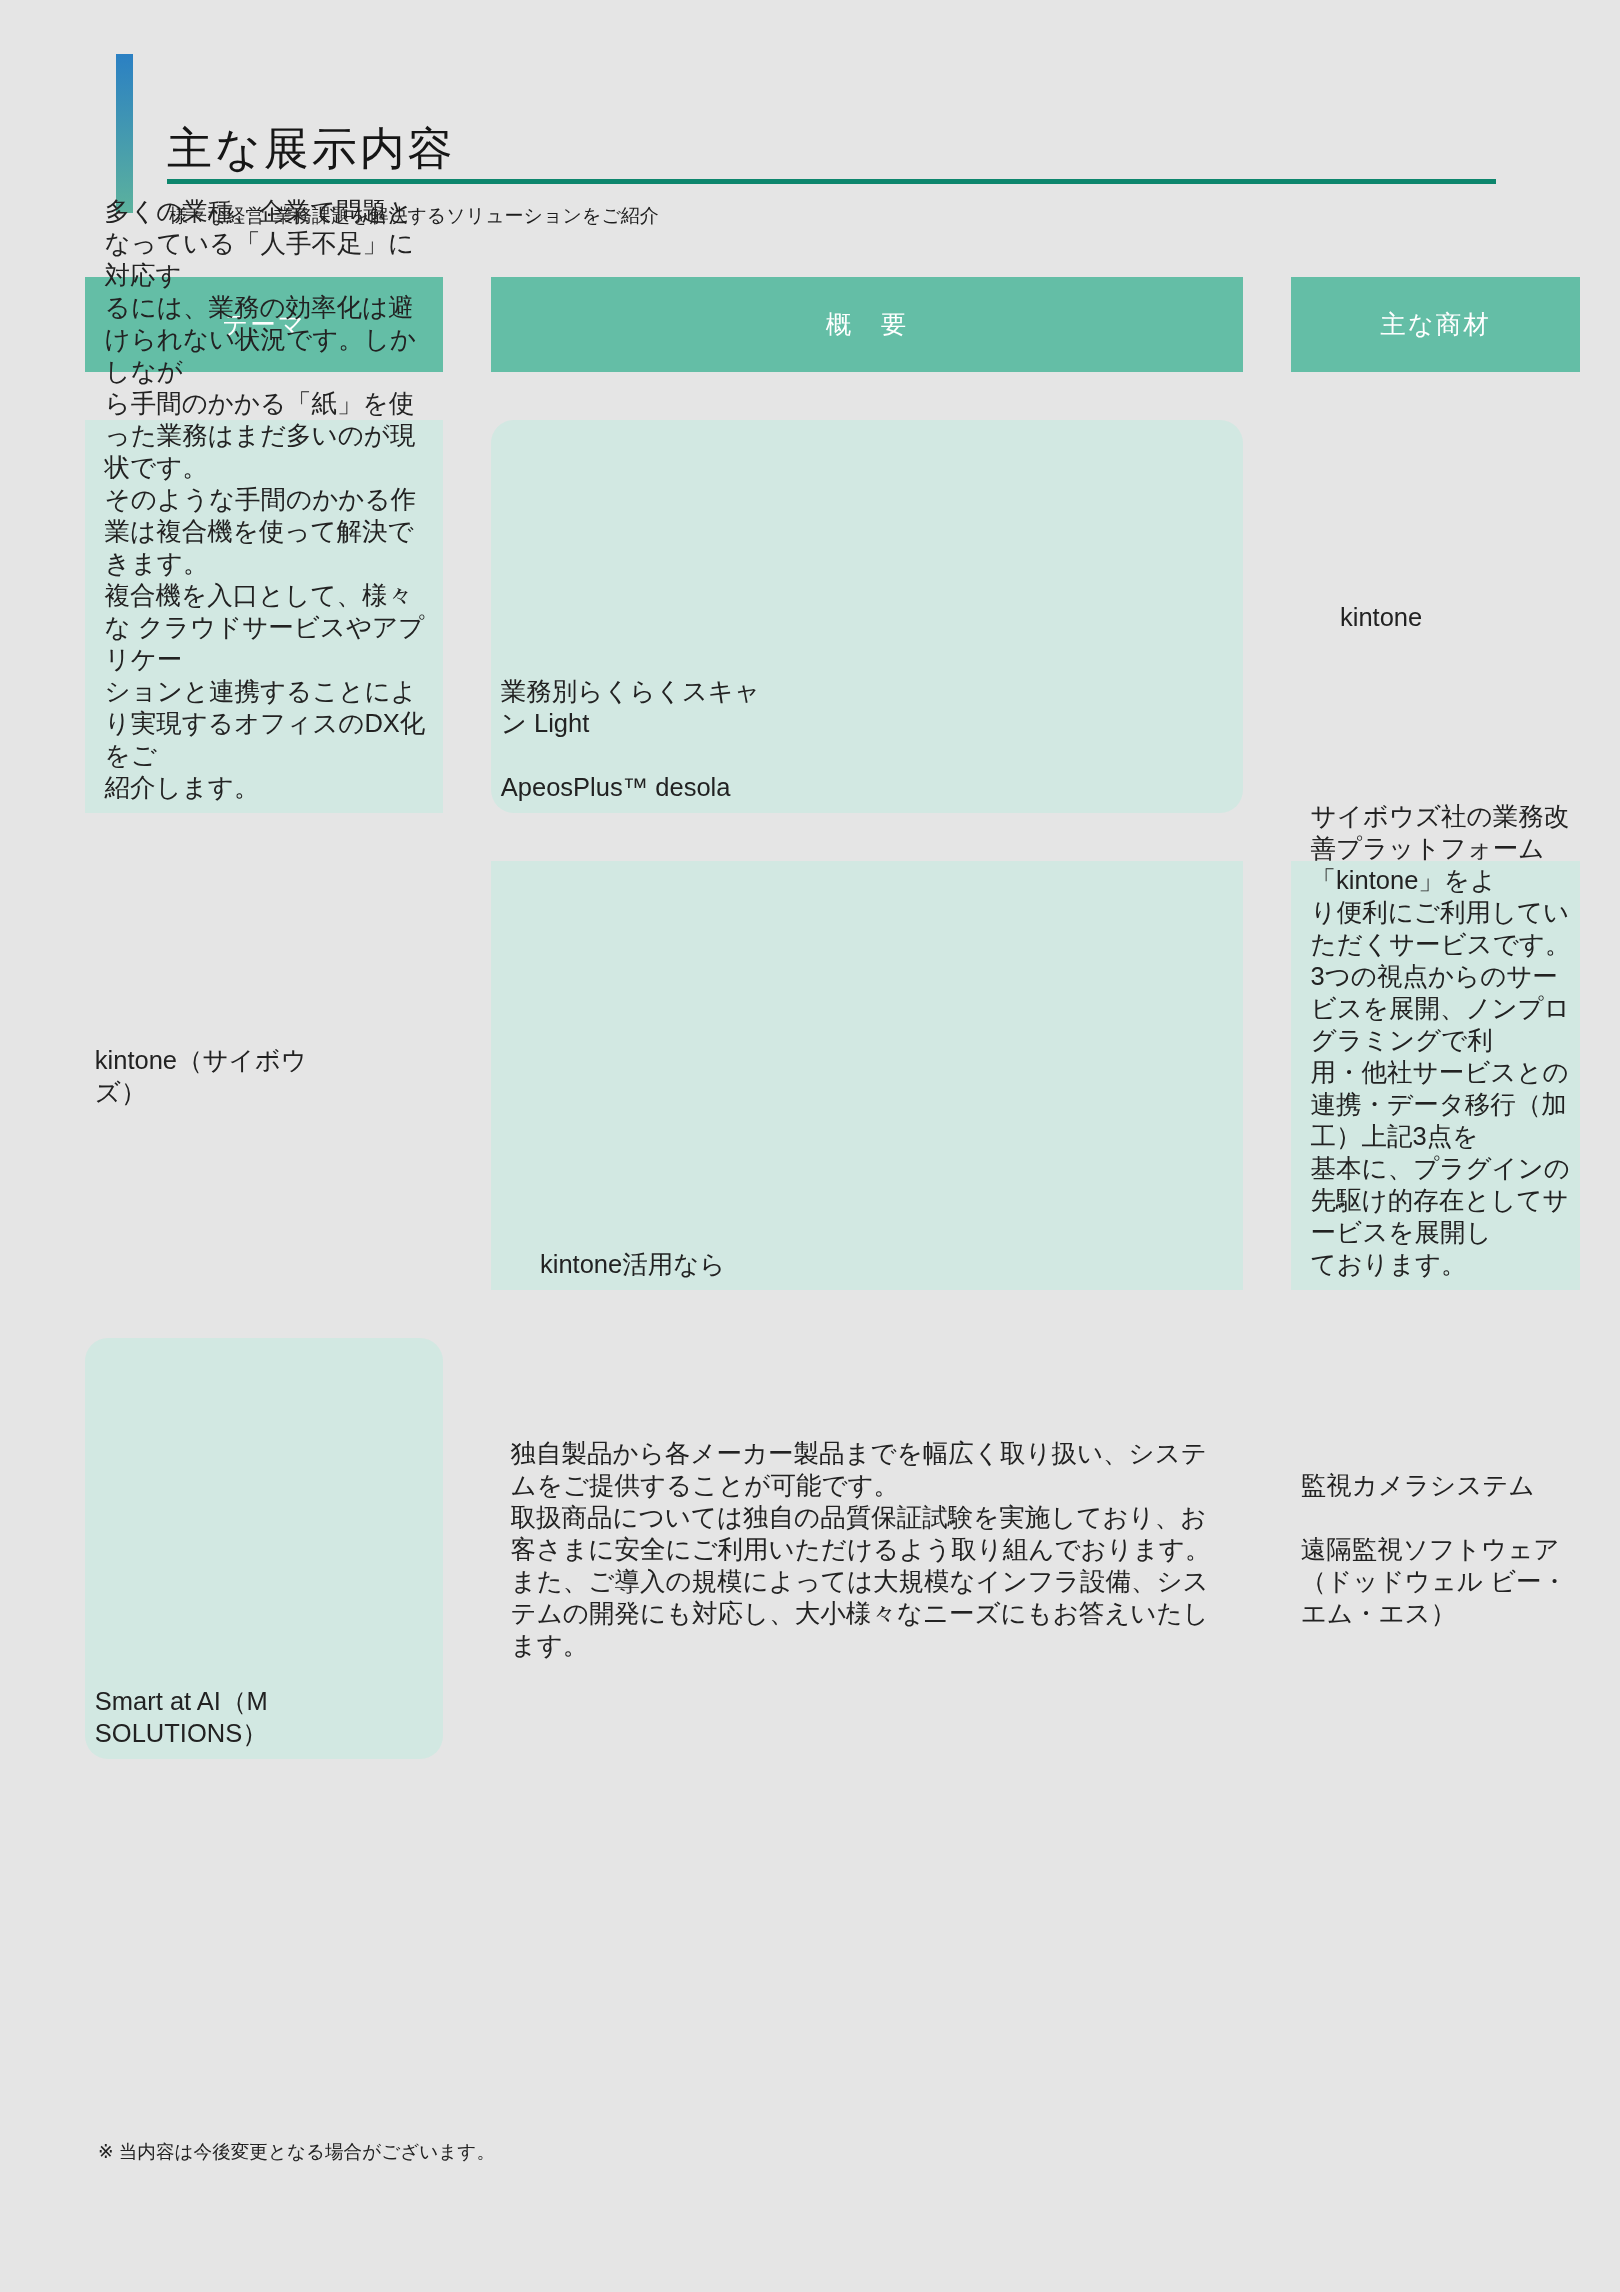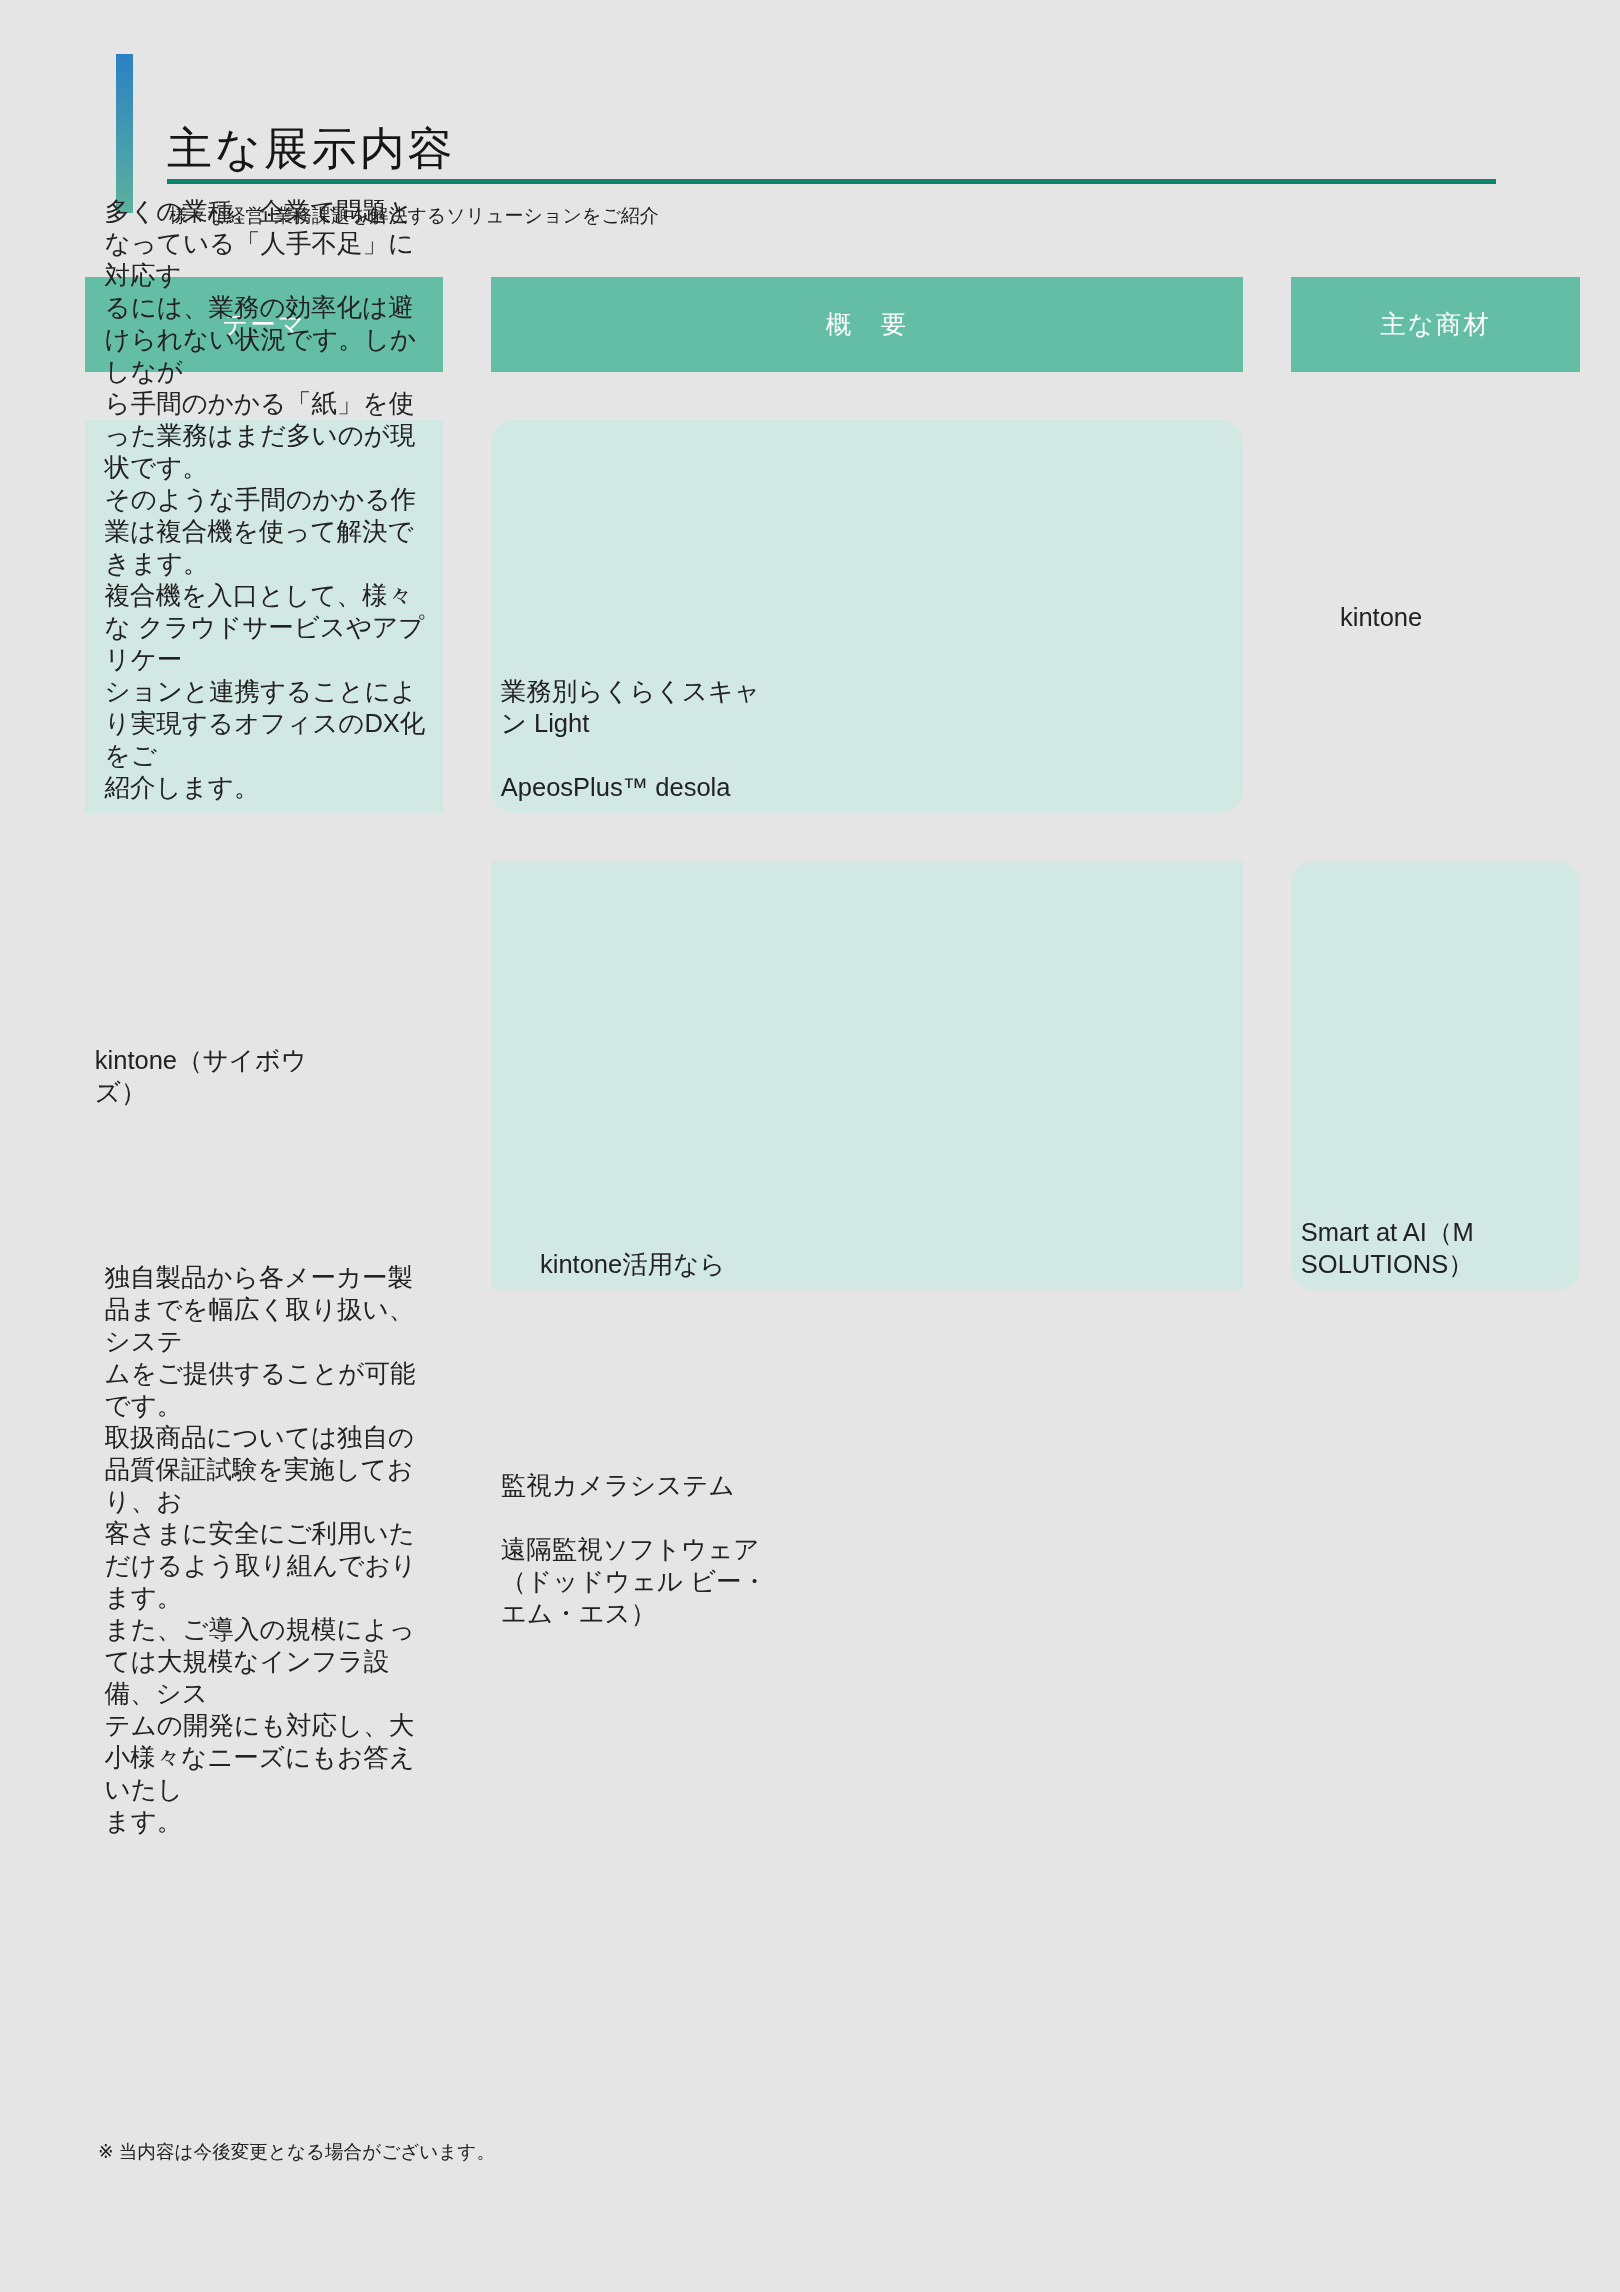--- a/index.html
+++ b/index.html
@@ -129,20 +129,28 @@
       <div class="txt">kintone</div>
     </div>
     <div class="cell cell-products">
       <div class="txt">kintone（サイボウ
 ズ）</div>
     </div>
 
     <div class="cell cell-theme tinted">
       <div class="txt">kintone活用なら</div>
     </div>
+    <div class="cell cell-overview tinted">
+      <div class="txt">サイボウズ社の業務改善プラットフォーム「kintone」をよ
+り便利にご利用していただくサービスです。
+3つの視点からのサービスを展開、ノンプログラミングで利
+用・他社サービスとの連携・データ移行（加工）上記3点を
+基本に、プラグインの先駆け的存在としてサービスを展開し
+ております。</div>
+    </div>
     <div class="cell cell-products tinted">
       <div class="txt">Smart at AI（M
 SOLUTIONS）</div>
     </div>
 
     <div class="cell cell-overview">
       <div class="txt">独自製品から各メーカー製品までを幅広く取り扱い、システ
 ムをご提供することが可能です。
 取扱商品については独自の品質保証試験を実施しており、お
 客さまに安全にご利用いただけるよう取り組んでおります。

